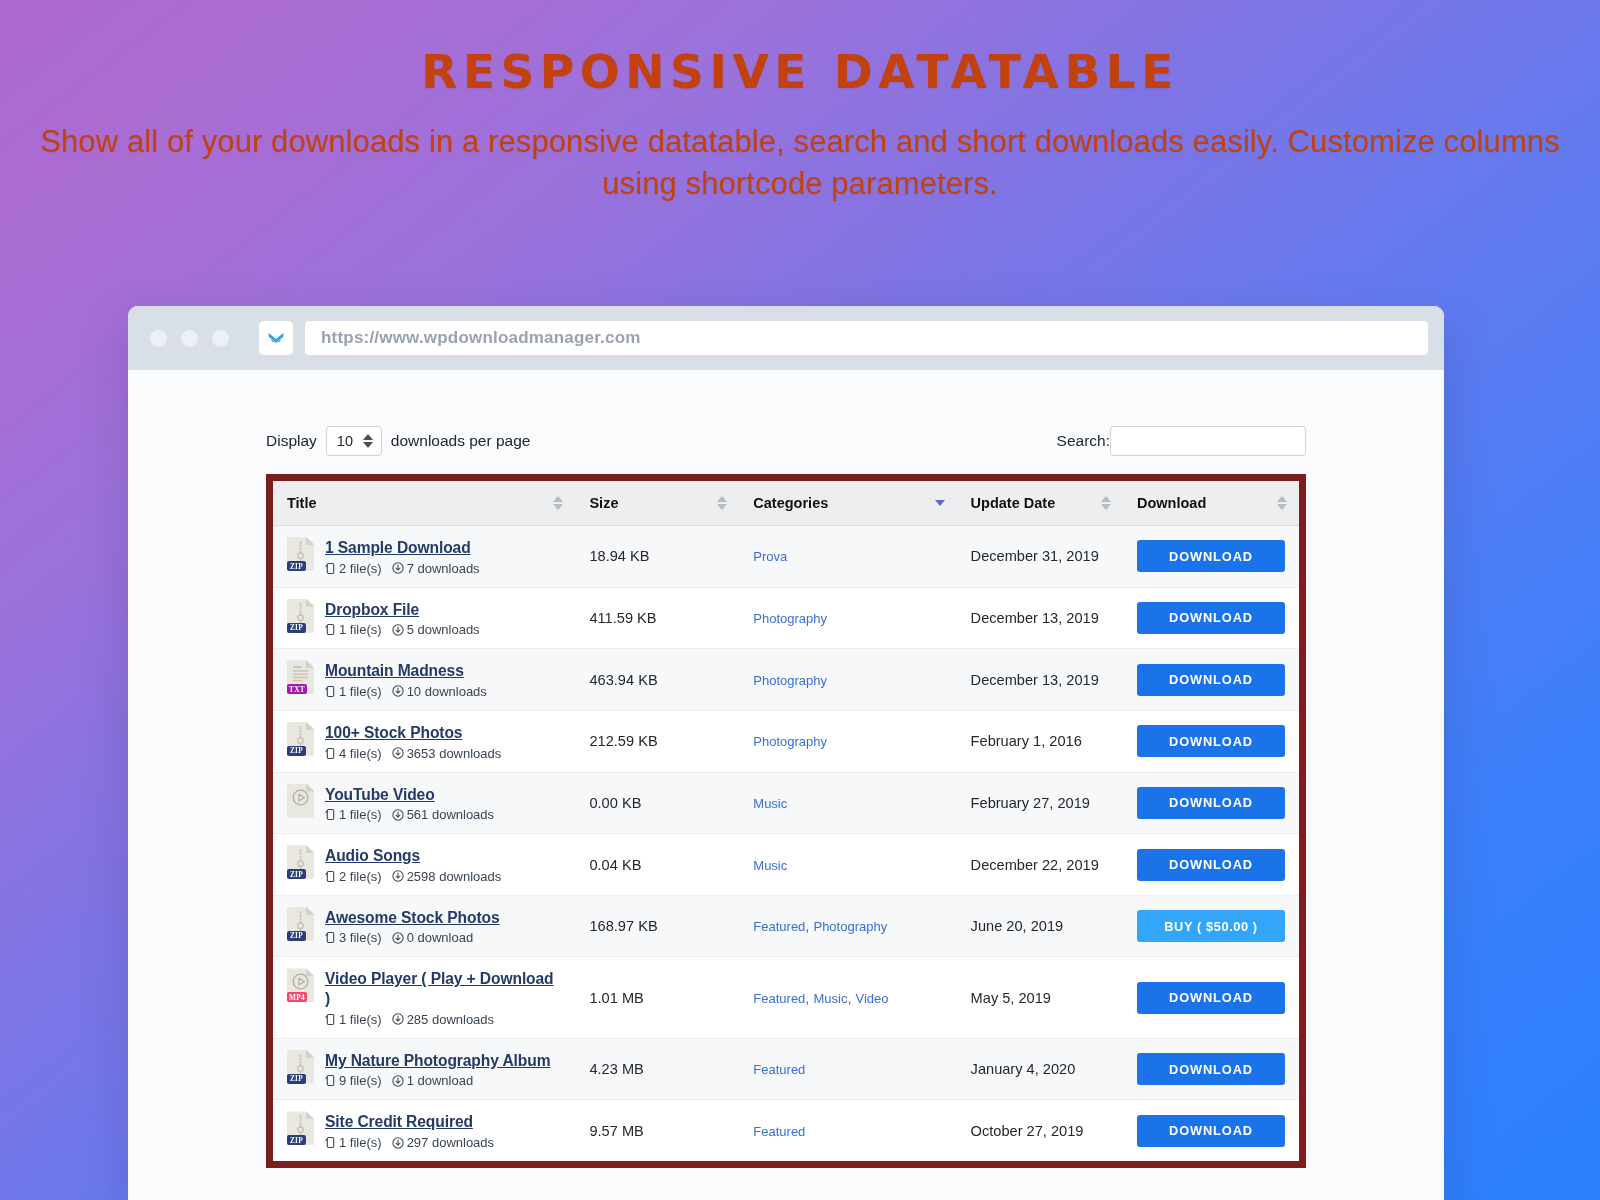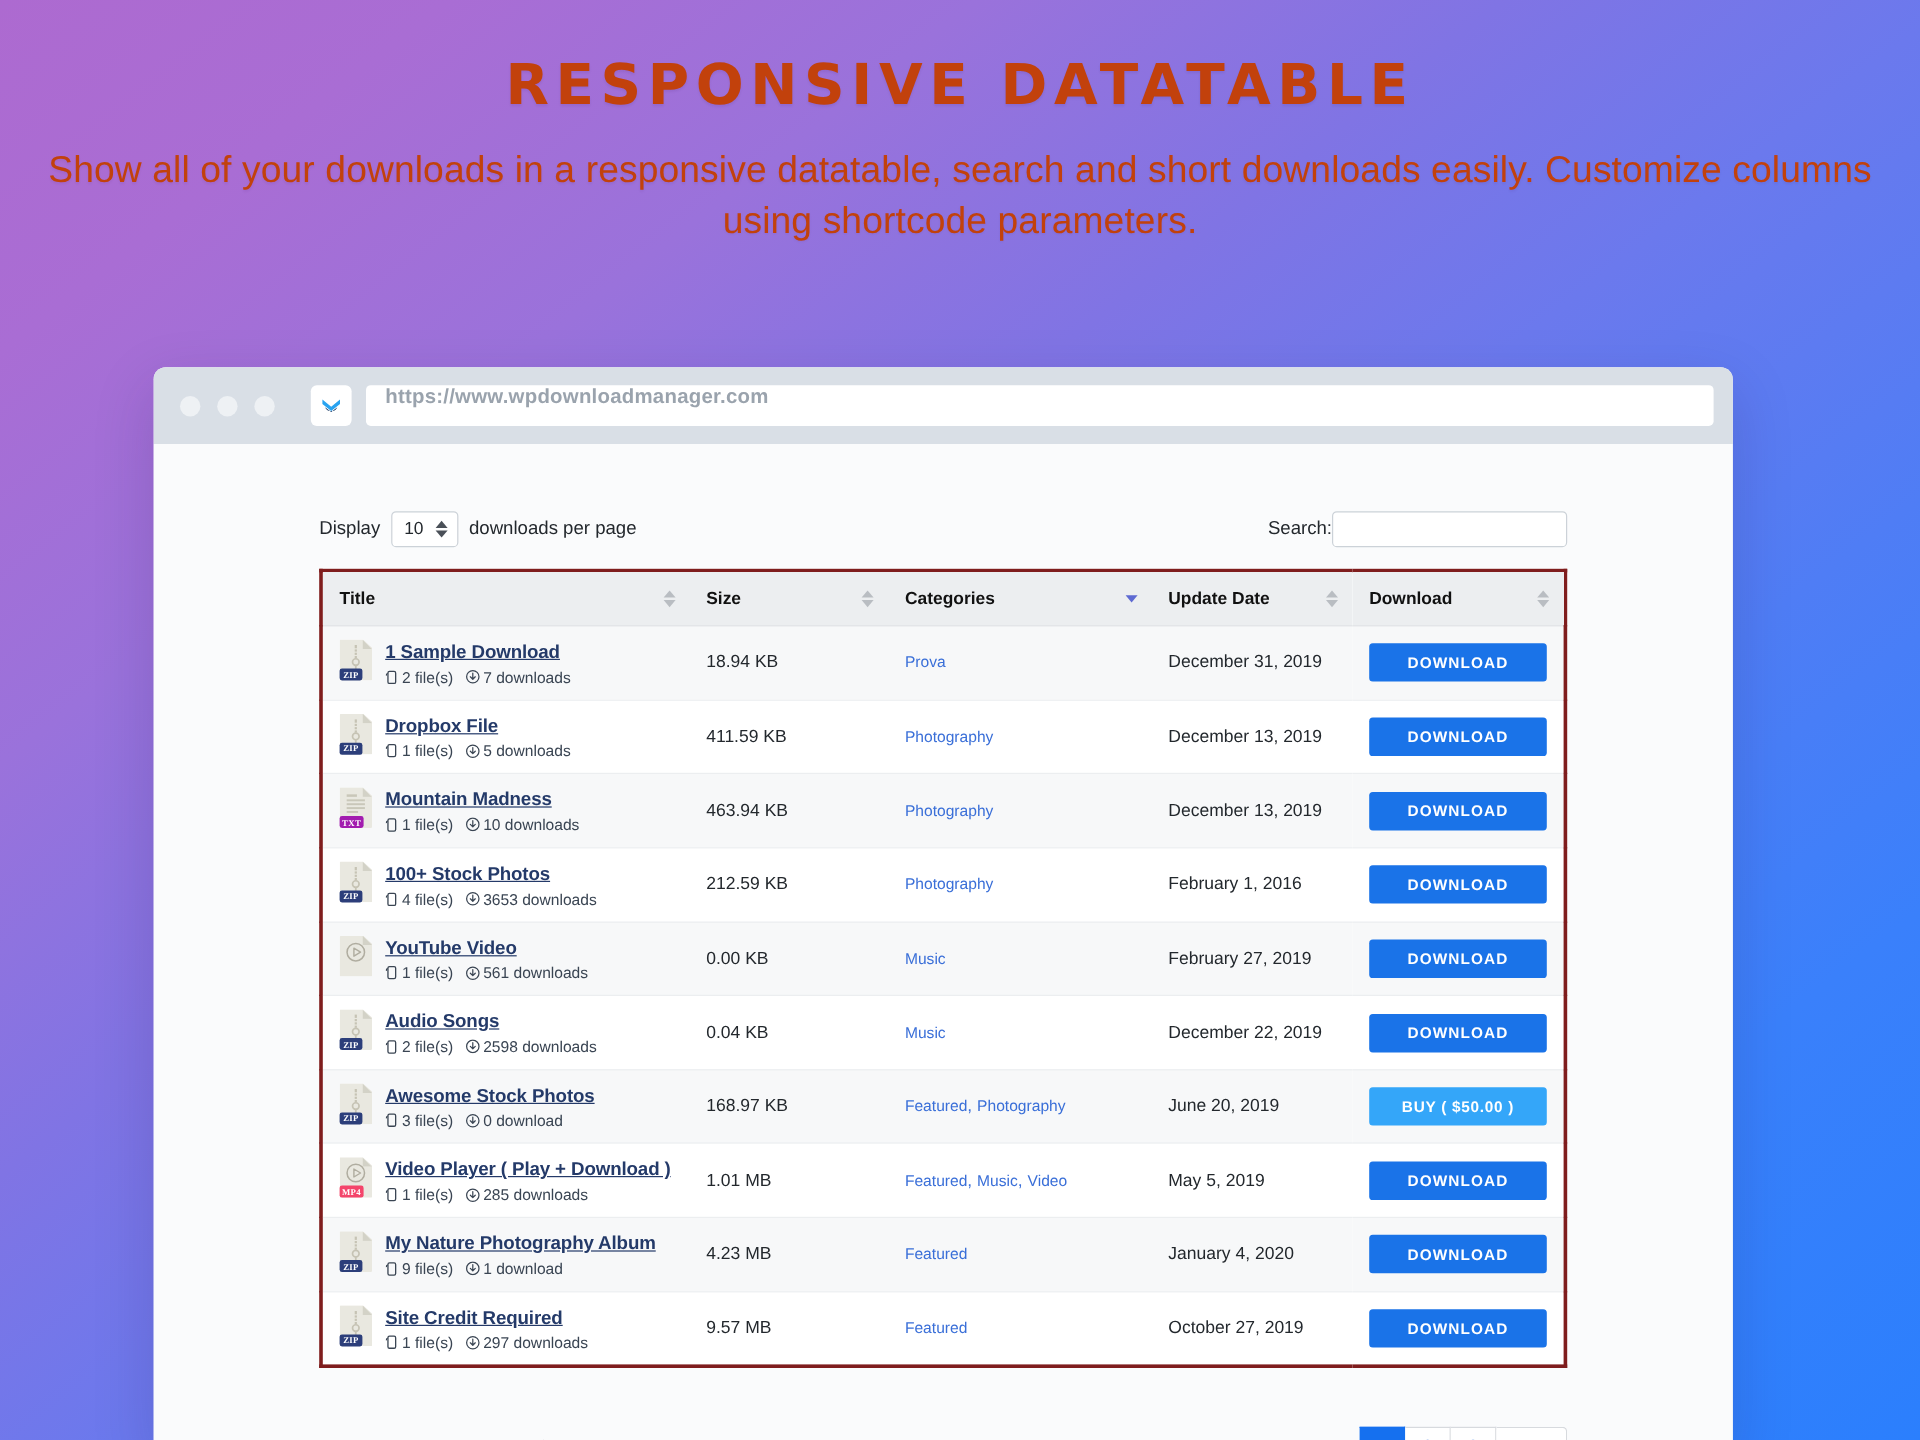--- a/index.html
+++ b/index.html
@@ -82,20 +82,21 @@
     background: #ffffff;
     display: flex; align-items: center; justify-content: center;
   }
   .url-bar {
     flex: 1;
     margin-left: 12px;
     height: 34px;
     background: #ffffff;
     border-radius: 4px;
     display: flex;
+    align-items: center;
     padding: 0 16px;
     font-size: 17px;
     font-weight: 700;
     color: #9aa3ad;
     letter-spacing: .2px;
   }
 
   
   .page {
     padding: 56px 35px 0 35px;
@@ -141,21 +142,21 @@
     font-family: inherit;
     font-size: 14px;
     padding: 0 8px;
     outline: none;
   }
 
   
   table.dt {
     width: 1040px;
     border-collapse: collapse;
-    border: 3px solid #7f1d1d;
+    border: 7px solid #7f1d1d;
     background: #fff;
   }
   table.dt thead th {
     background: #eceef0;
     border-bottom: 1px solid #dcdfe3;
     font-size: 14.5px;
     font-weight: 700;
     color: #111;
     text-align: left;
     padding: 14px 14px;

